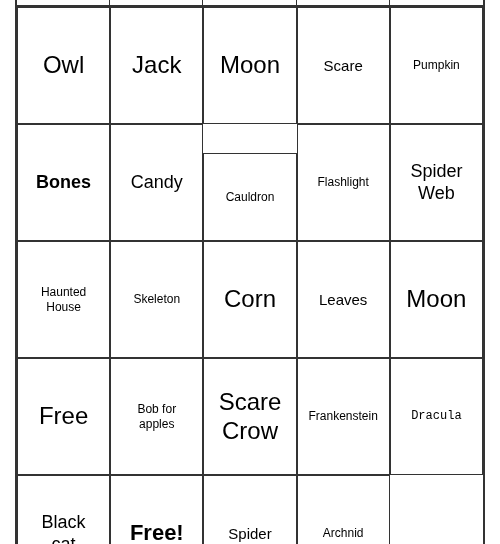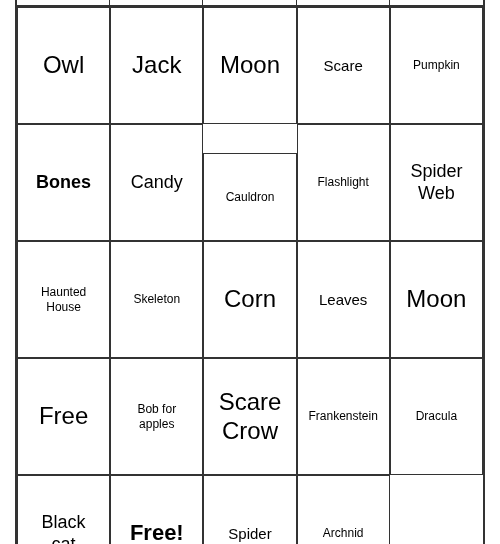--- a/index.html
+++ b/index.html
@@ -105,20 +105,20 @@
       <div class="bingo-cell small-text" style="white-space: pre-line;">Skeleton</div>
       <div class="bingo-cell large-text" style="white-space: pre-line;">Corn</div>
       <div class="bingo-cell " style="white-space: pre-line;">Leaves</div>
       <div class="bingo-cell large-text" style="white-space: pre-line;">Moon</div>
       <div class="bingo-cell large-text" style="white-space: pre-line;">Free</div>
       <div class="bingo-cell small-text" style="white-space: pre-line;">Bob for
 apples</div>
       <div class="bingo-cell large-text" style="white-space: pre-line;">Scare
 Crow</div>
       <div class="bingo-cell small-text" style="white-space: pre-line;">Frankenstein</div>
-      <div class="bingo-cell small-text" style="white-space: pre-line;">Dracula</div>
+      <div class="bingo-cell small-text" style="white-space: pre-line; font-family: Liberation Mono, monospace;">Dracula</div>
       <div class="bingo-cell medium-large" style="white-space: pre-line;">Black
 cat</div>
       <div class="bingo-cell free" style="white-space: pre-line;">Free!</div>
       <div class="bingo-cell " style="white-space: pre-line;">Spider</div>
       <div class="bingo-cell small-text" style="white-space: pre-line;">Archnid</div>
     </div>
 </div>
 
 </body></html>

